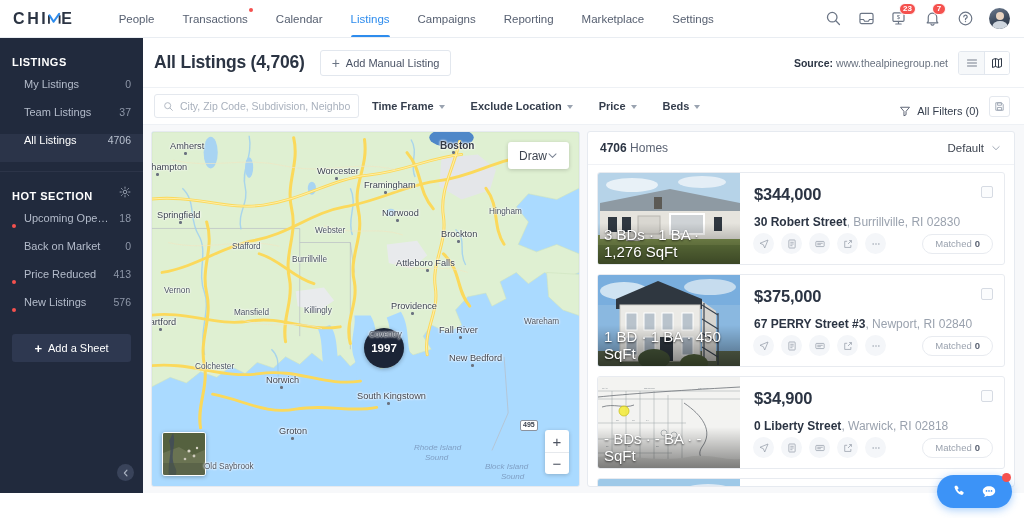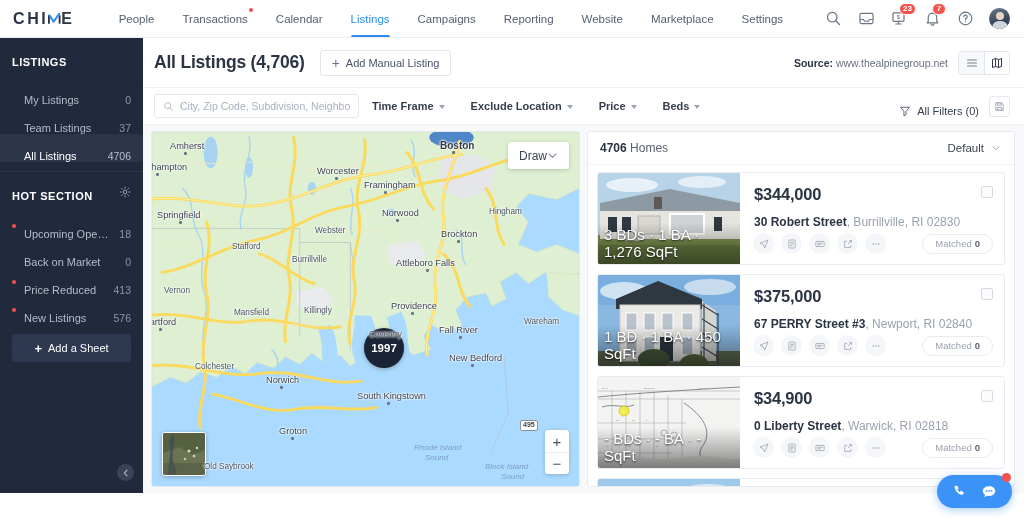--- a/index.html
+++ b/index.html
@@ -83,21 +83,21 @@
     font-size: 11px; font-weight: bold; color: #ffffff;
     letter-spacing: 0.5px; padding: 18px 0 10px 12px;
   }
   .sb-head-row {
     display: flex; align-items: center; justify-content: space-between;
     padding-right: 12px;
   }
   .sb-head-row .sb-section-title { padding-bottom: 10px; }
   .gear { color: #97a0b0; display: flex; align-items: center; cursor: pointer; }
   .sb-item {
-    height: 28px; display: flex; align-items: flex-end;
+    height: 28px; display: flex; align-items: flex-start;
     padding: 0 12px 0 24px; font-size: 11px; color: #b4bccb; cursor: pointer;
     position: relative;
   }
   .sb-item.active { background: #2b3449; color: #ffffff; }
   .sb-item .label { flex: 1; overflow: hidden; text-overflow: ellipsis; white-space: nowrap; }
   .sb-item .count { font-size: 10.5px; color: #8e97a8; margin-left: 6px; }
   .sb-item.active .count { color: #b9c1cf; }
   .sb-bullet {
     width: 4px; height: 4px; border-radius: 50%; background: #f5514e;
     position: absolute; left: 12px; top: 12px;
@@ -328,23 +328,20 @@
           <span>Calendar</span>
         </div>
       <div class="nav-item active">
           <span>Listings</span>
         </div>
       <div class="nav-item">
           <span>Campaigns</span>
         </div>
       <div class="nav-item">
           <span>Reporting</span>
-        </div>
-      <div class="nav-item">
-          <span>Website</span>
         </div>
       <div class="nav-item">
           <span>Marketplace</span>
         </div>
       <div class="nav-item">
           <span>Settings</span>
         </div>
     </div>
 
     <div class="nav-right">

